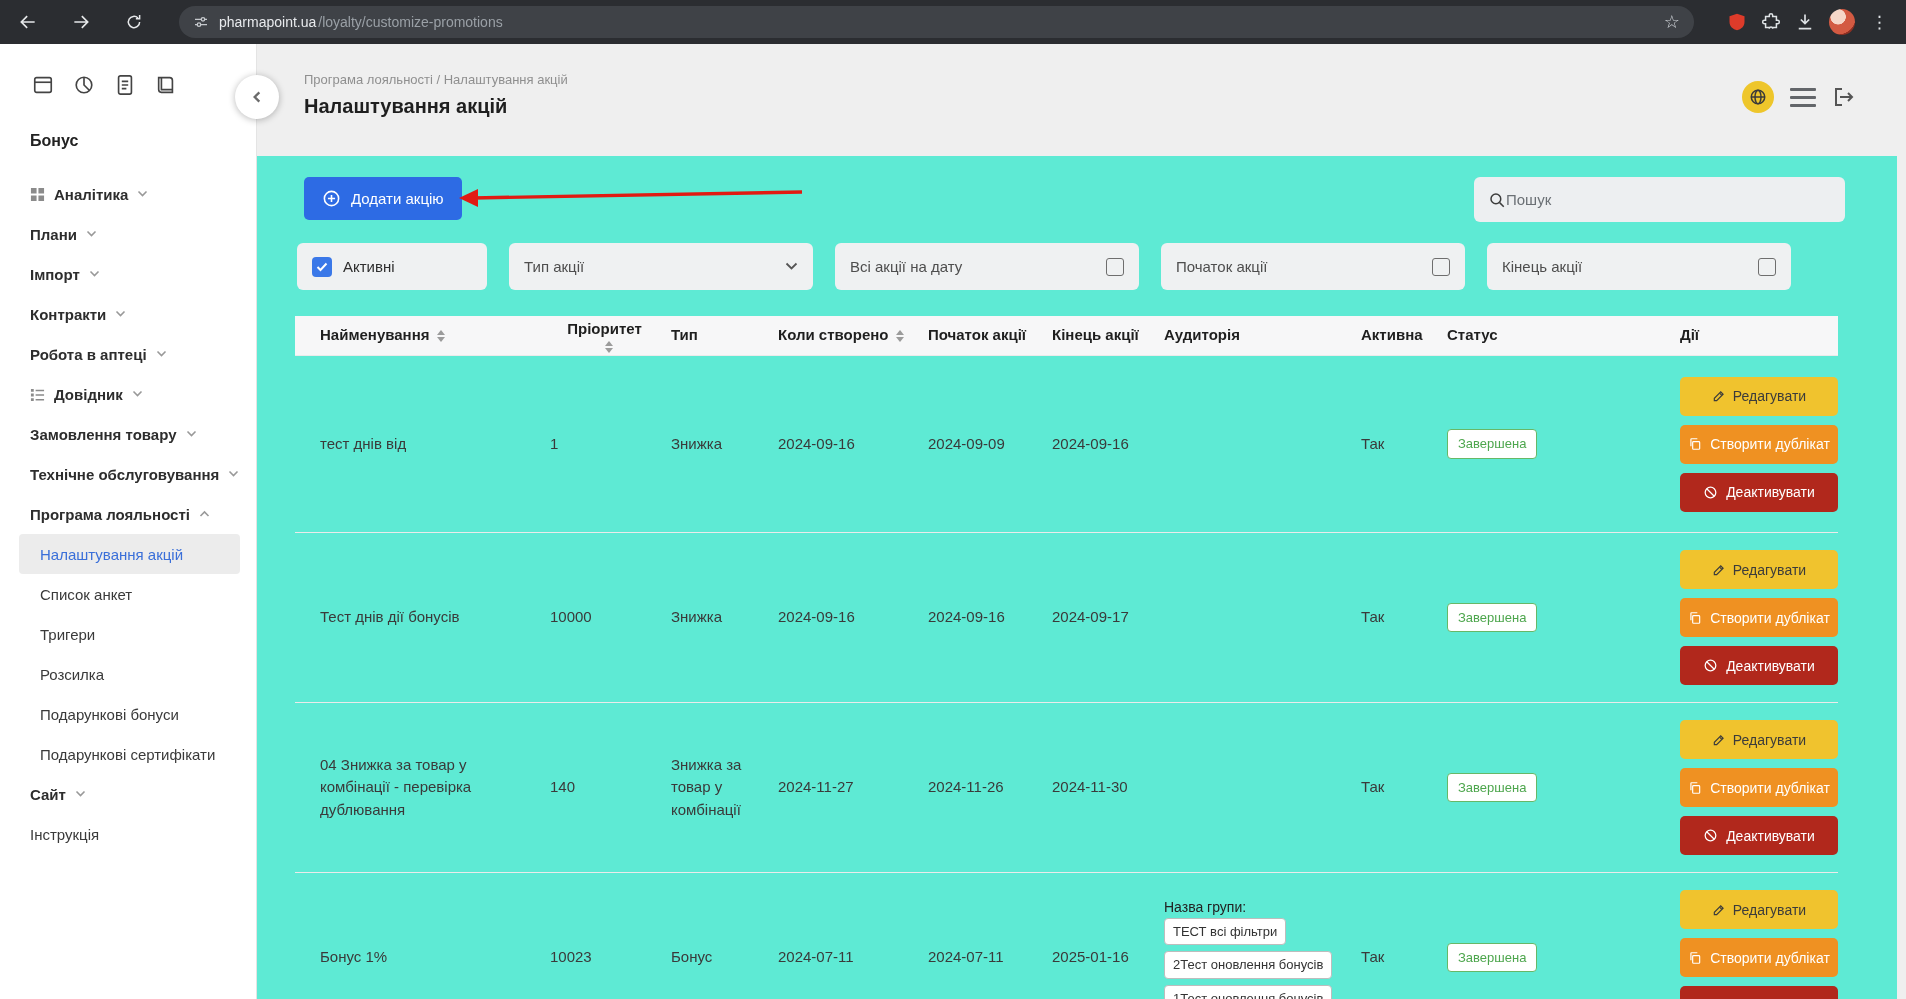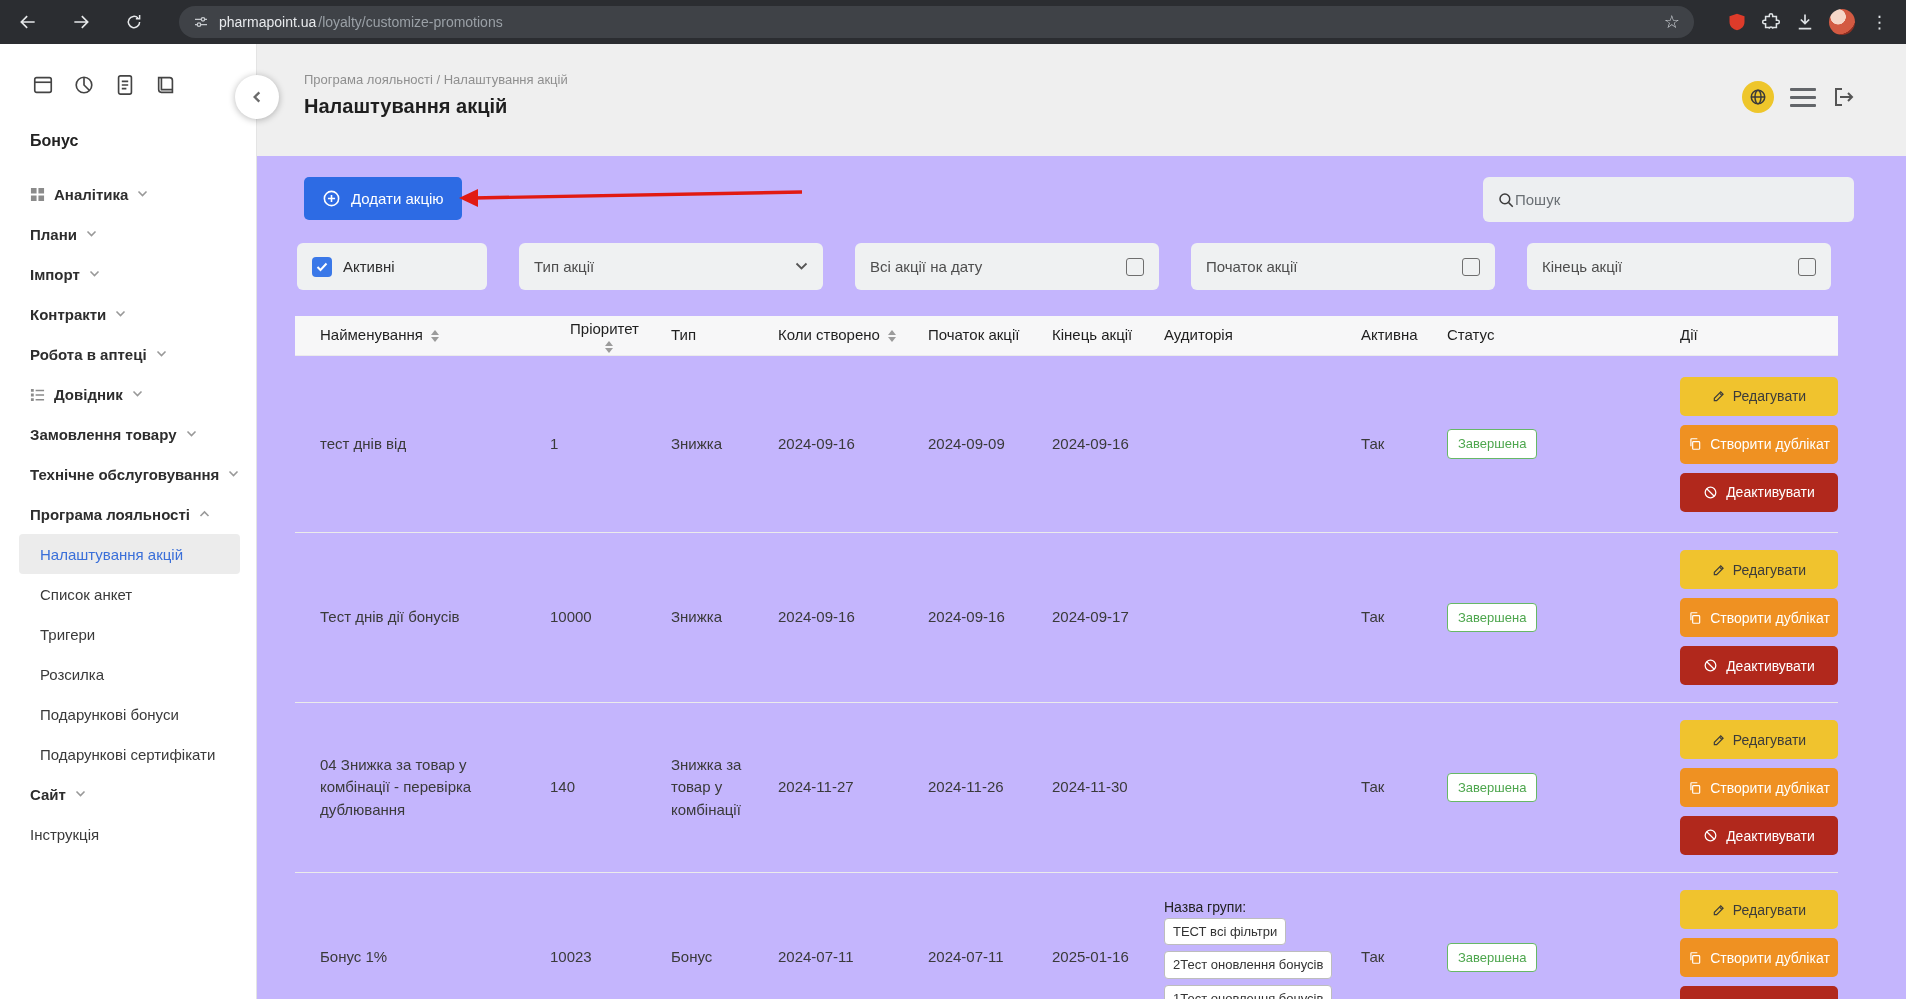--- a/index.html
+++ b/index.html
@@ -40,38 +40,38 @@
   .page-head { position:absolute; top:28px; left:47px; }
   .breadcrumb { font-size:13px; color:#8f8f8f; }
   .page-title { font-size:20px; font-weight:bold; color:#1f1f1f; margin-top:8px; }
   .head-icons { position:absolute; top:37px; right:50px; display:flex; align-items:center; gap:16px; }
   .globe-btn { width:32px; height:32px; border-radius:50%; background:#eec62b; display:flex; align-items:center; justify-content:center; cursor:pointer; }
   .hamburger { width:26px; display:flex; flex-direction:column; gap:5px; cursor:pointer; }
   .hamburger div { height:3px; background:#63666a; border-radius:1px; }
   .exit-btn { cursor:pointer; }
 
   
-  .card { position:absolute; top:112px; left:0; right:0; height:843px; background:#c4b5fd; overflow:hidden; }
+  .card { position:absolute; top:112px; left:0; right:9px; height:843px; background:#5eead4; overflow:hidden; }
   .toolbar { display:flex; align-items:flex-start; padding:21px 52px 0 47px; }
   .add-btn { height:43px; background:#2d6be4; border:none; color:#fff; border-radius:5px; font-size:15px; font-family:inherit; display:flex; align-items:center; gap:10px; padding:0 18px; cursor:pointer; }
   .search { margin-left:auto; width:371px; height:45px; background:#edeff1; border-radius:6px; display:flex; align-items:center; padding:0 14px; gap:0; }
   .search input { background:transparent; border:none; outline:none; font-size:15px; color:#333; width:100%; font-family:inherit; }
   .search input::placeholder { color:#6b7075; }
 
-  .filters { display:flex; gap:32px; margin:21px 0 0 40px; }
+  .filters { display:flex; gap:22px; margin:21px 0 0 40px; }
   .fbox { height:47px; background:#eff1f2; border-radius:6px; display:flex; align-items:center; padding:0 15px; font-size:15px; color:#4e4e4e; cursor:pointer; }
   .fbox.active-box { width:190px; color:#2e2e2e; }
   .fbox.wide { width:304px; }
   .checkbox { width:20px; height:20px; background:#3a78e8; border-radius:4px; display:flex; align-items:center; justify-content:center; margin-right:11px; flex:0 0 auto; }
   .sel-chev { margin-left:auto; display:flex; }
   .sq { width:18px; height:18px; border:1.7px solid #6e6e6e; border-radius:3px; margin-left:auto; flex:0 0 auto; }
 
   
   .table { margin:26px 0 0 38px; width:1543px; font-size:15px; color:#3a3a3a; }
-  .thead { display:flex; align-items:center; background:#f7f7f8; height:39px; font-weight:normal; color:#1f1f1f; }
+  .thead { display:flex; align-items:center; background:#f7f7f8; height:39px; font-weight:bold; color:#1f1f1f; }
   .trow { display:flex; align-items:center; border-top:1px solid #ebebeb; }
   .c { flex:0 0 auto; padding-right:12px; line-height:1.5; }
   .c0 { width:255px; padding-left:25px; }
   .c1 { width:121px;flex-direction:column; } .c2 { width:107px; } .c3 { width:150px; }
   .c4 { width:124px; } .c5 { width:112px; } .c6 { width:197px; }
   .c7 { width:86px; } .c8 { width:233px; } .c9 { width:158px; padding-right:0; }
   .th { display:flex; align-items:center; }
   .sort { display:inline-flex; flex-direction:column; gap:2px; margin-left:8px; }
   .sort i { display:block; width:0; height:0; border-left:4px solid transparent; border-right:4px solid transparent; }
   .sort .up { border-bottom:5px solid #9b9b9b; }

